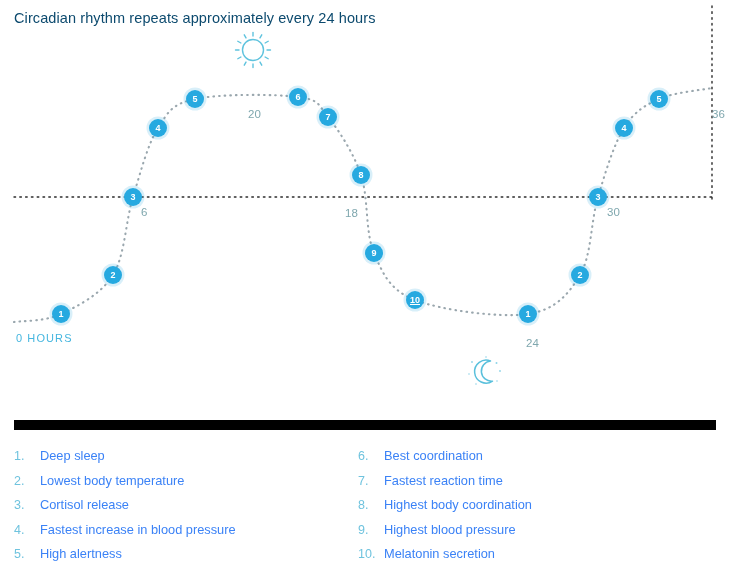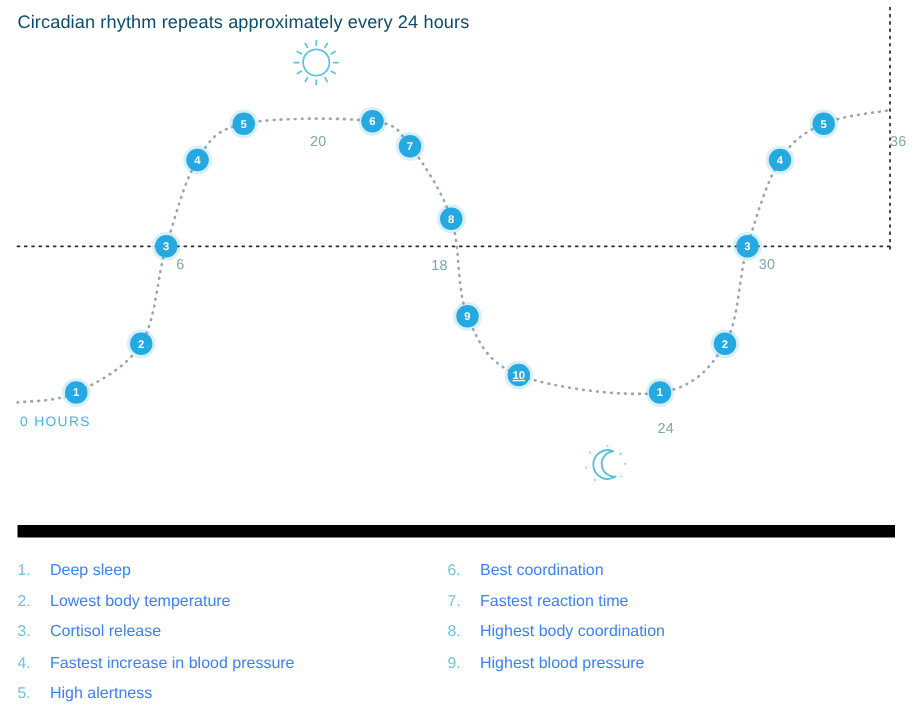--- a/index.html
+++ b/index.html
@@ -207,16 +207,20 @@
           <span class="legend-text">Fastest reaction time</span>
         </div>
         <div class="legend-row">
           <span class="legend-num">8.</span>
           <span class="legend-text">Highest body coordination</span>
         </div>
         <div class="legend-row">
           <span class="legend-num">9.</span>
           <span class="legend-text">Highest blood pressure</span>
         </div>
+        <div class="legend-row">
+          <span class="legend-num">10.</span>
+          <span class="legend-text">Melatonin secretion</span>
+        </div>
       </div>
   </div>
 
 </div>
 
 </body></html>

